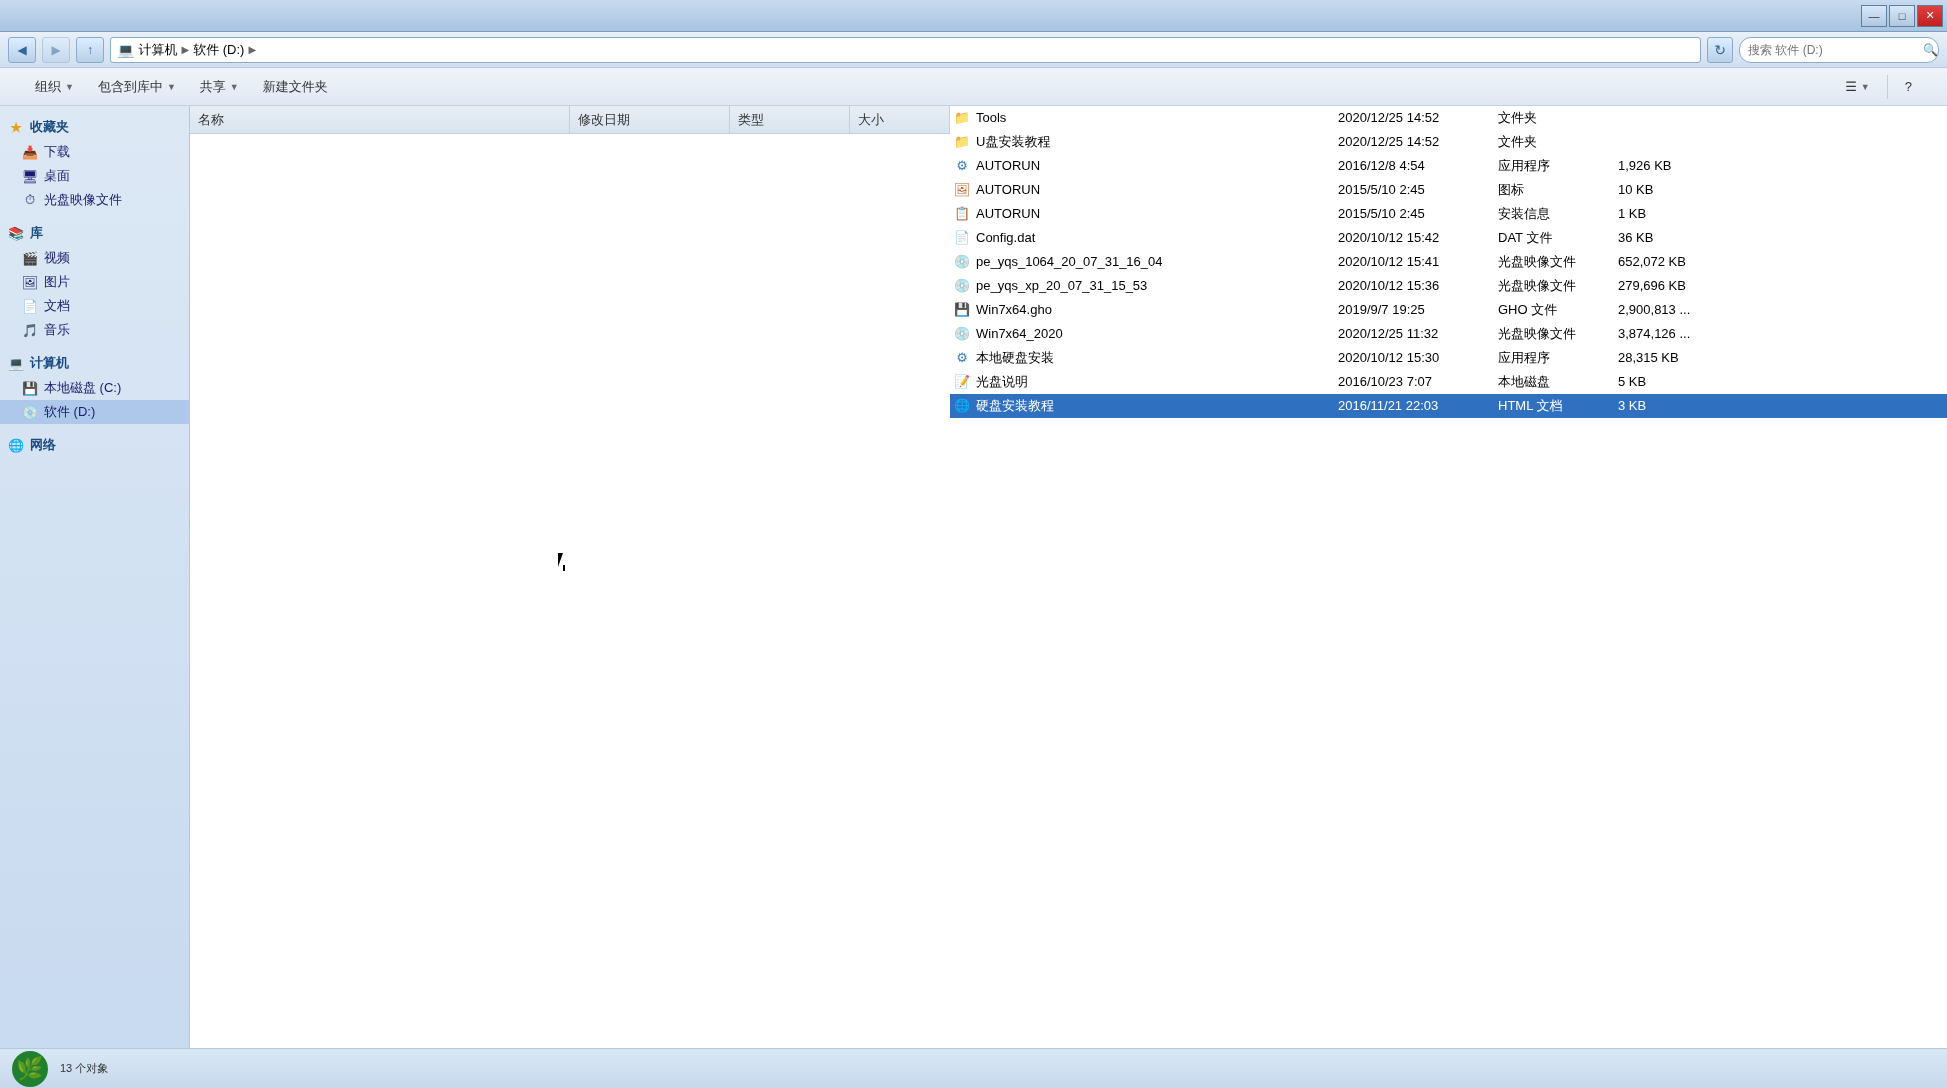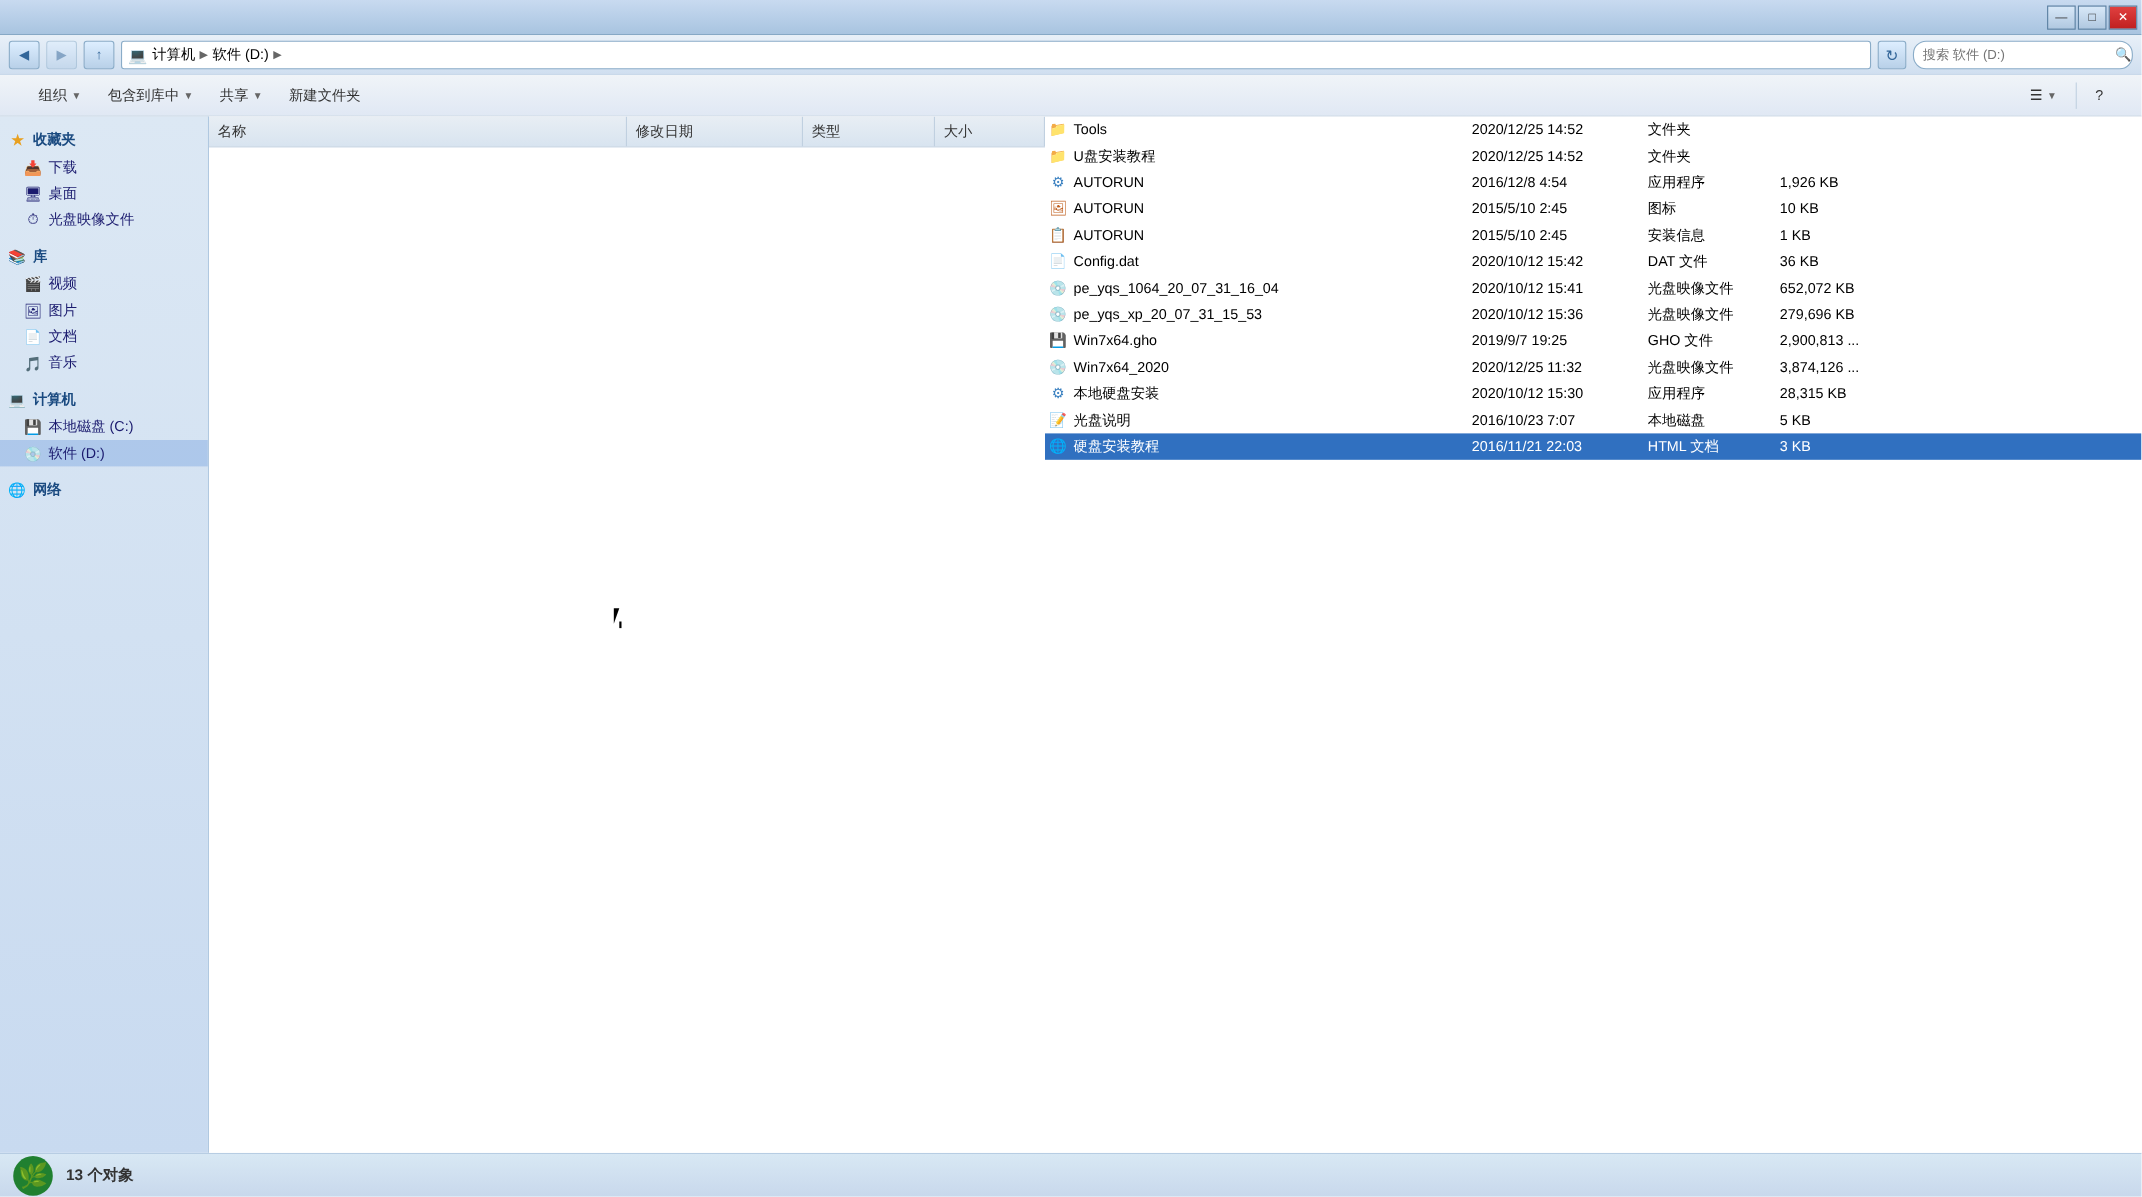--- a/index.html
+++ b/index.html
@@ -292,23 +292,22 @@
       background: #208030;
       border-radius: 50%;
       display: flex;
       align-items: center;
       justify-content: center;
       color: #fff;
       font-size: 18px;
       font-weight: bold;
     }
     .status-text {
-      font-size: 14px;
+      font-size: 11px;
       color: #333;
-      font-weight: bold;
     }
 
     
     .cursor {
       position: absolute;
       width: 12px;
       height: 18px;
       pointer-events: none;
       z-index: 9999;
     }

